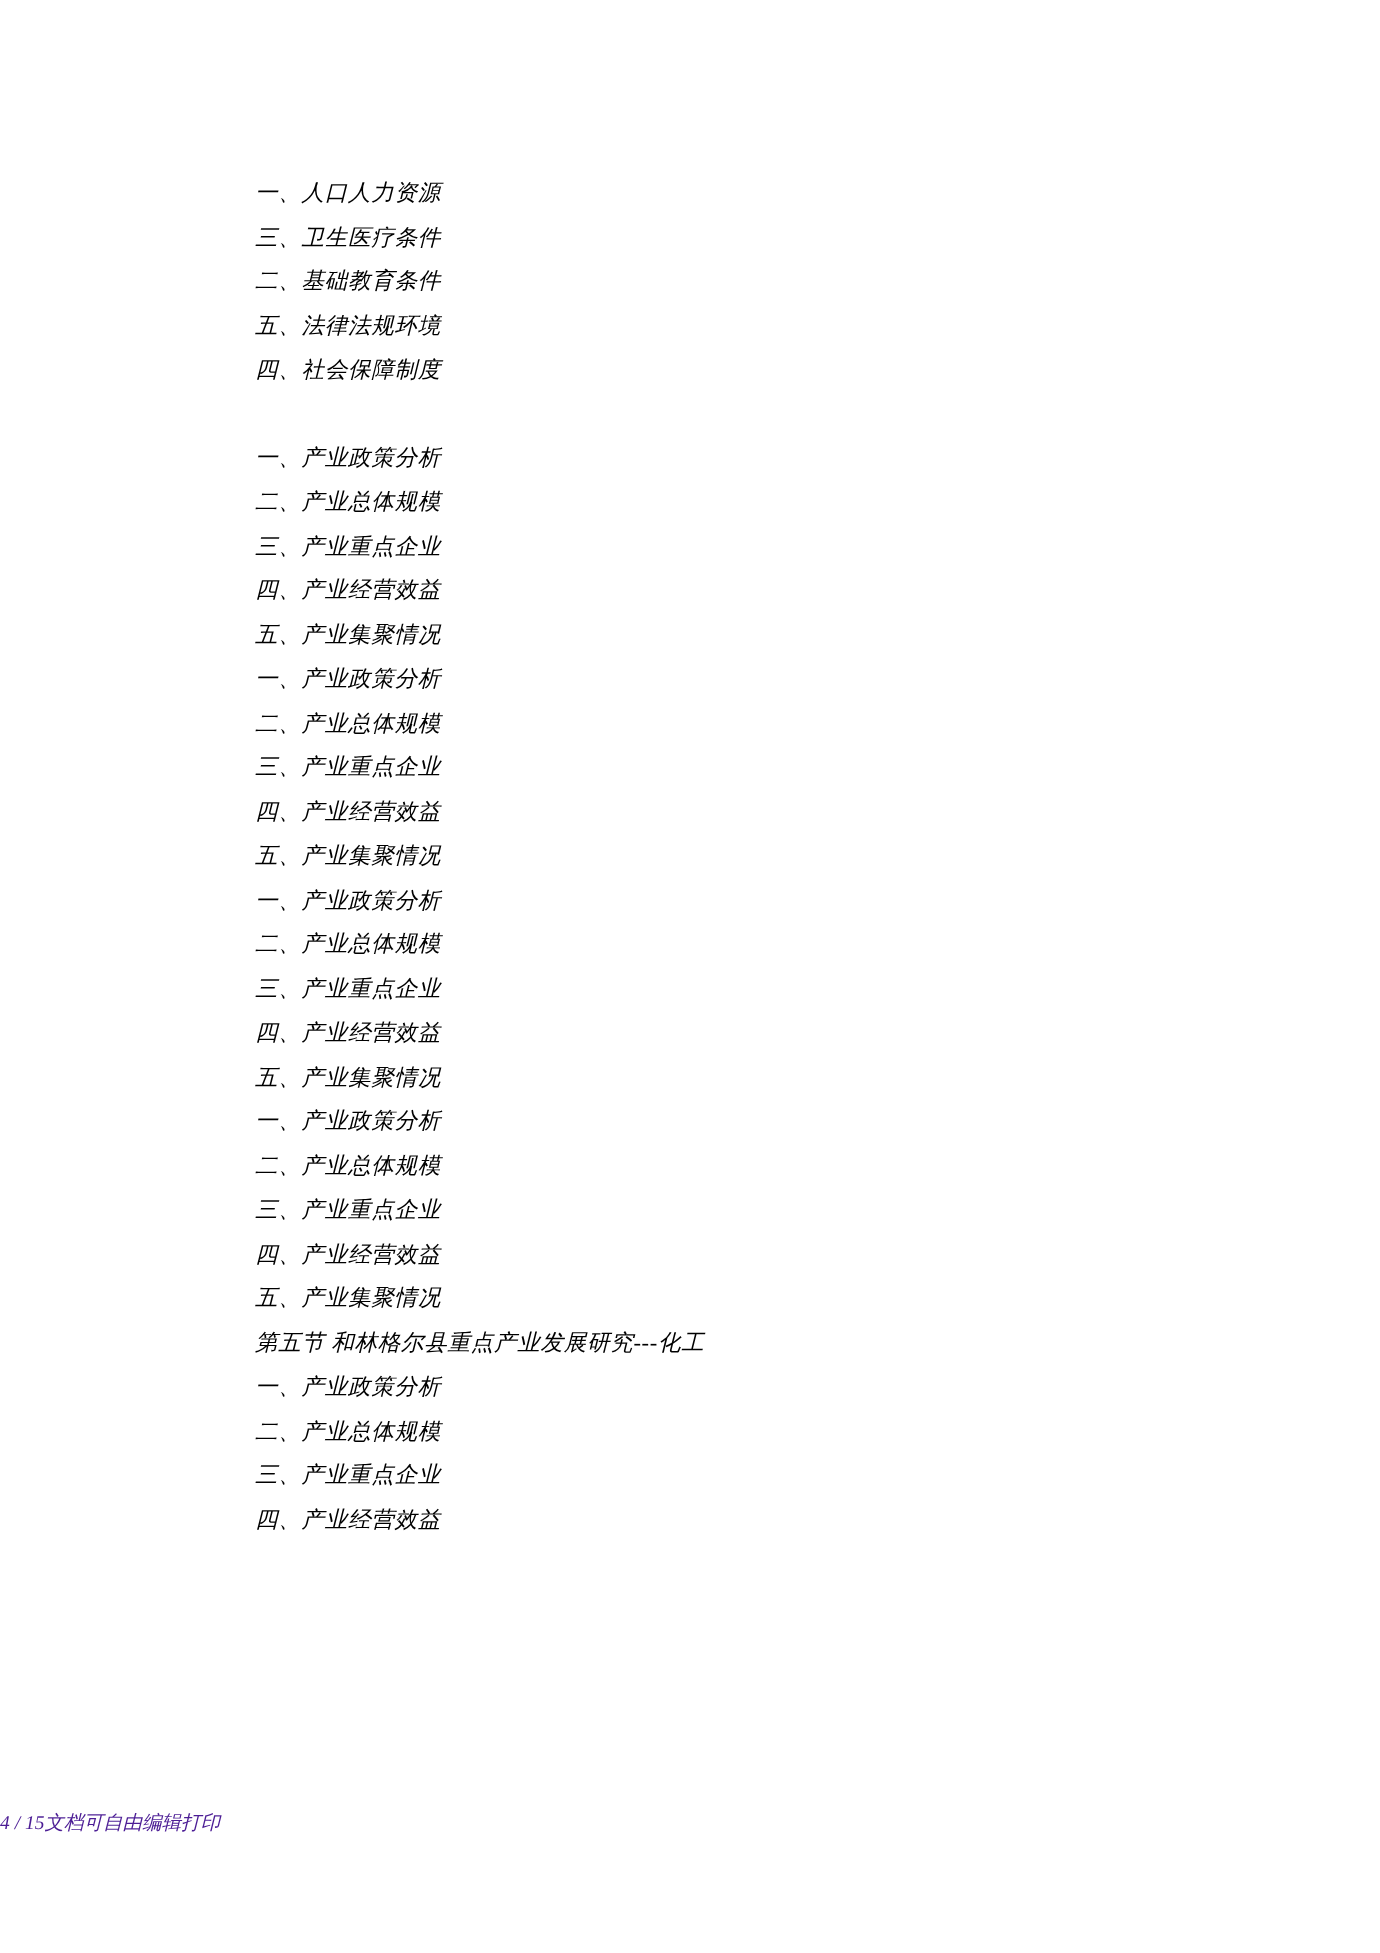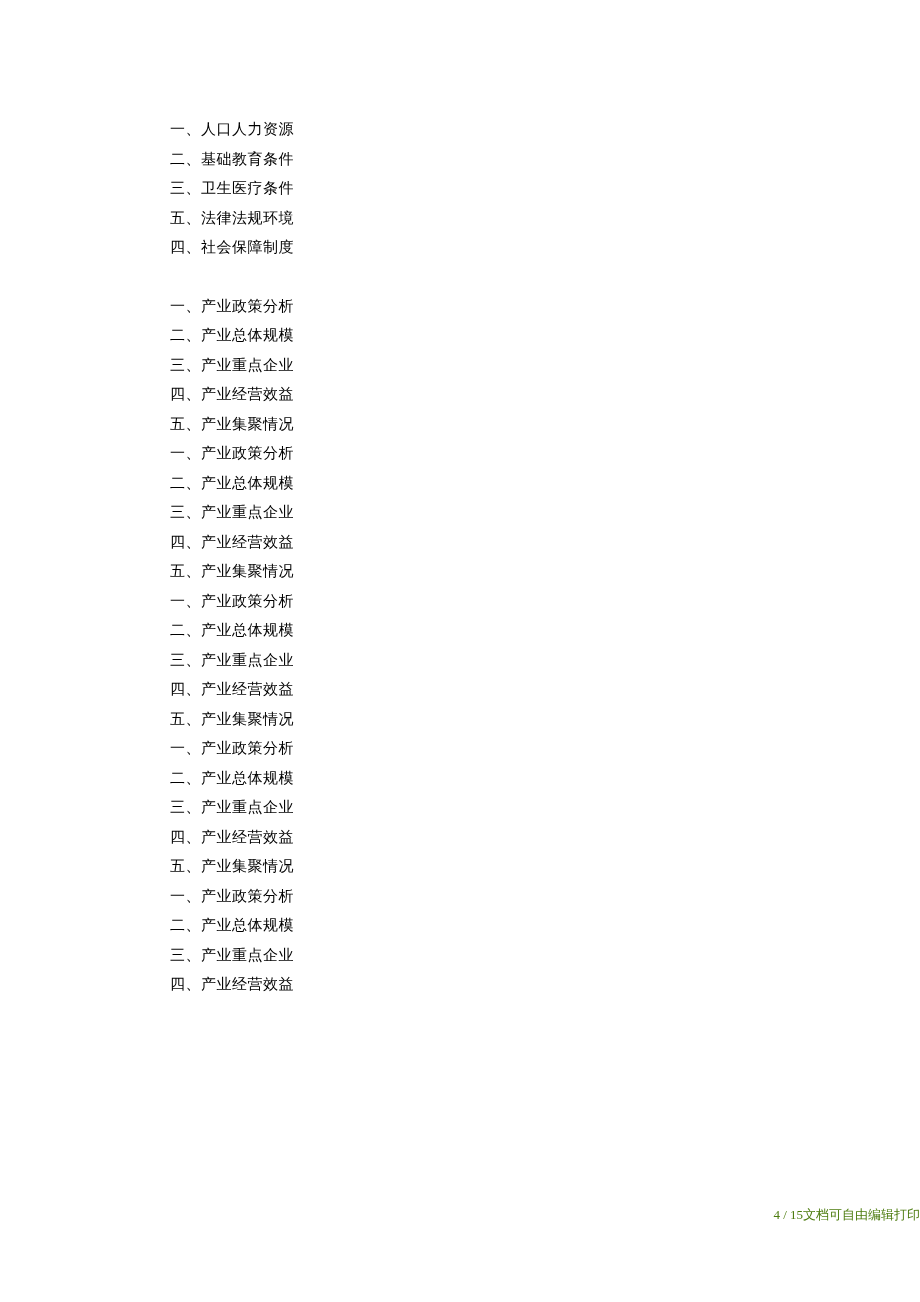--- a/index.html
+++ b/index.html
@@ -1,18 +1,19 @@
 <!DOCTYPE html>
 <html><head>
   <meta charset="utf-8">
   <style>
     * {
       margin: 0;
       padding: 0;
       box-sizing: border-box;
+      font-style: italic;
     }
     body {
       background: #ffffff;
       font-family: "SimSun", "宋体", serif;
       width: 920px;
       height: 1302px;
       position: relative;
     }
     .page-content {
       padding: 115px 170px 0 170px;
@@ -25,33 +26,33 @@
       white-space: nowrap;
     }
     .spacer {
       height: 29px;
     }
     .footer {
       position: absolute;
       bottom: 78px;
       left: 0;
       width: 100%;
-      text-align: right;
+      text-align: left;
       font-size: 13px;
-      color: #4d7c0f;
+      color: #4c1d95;
       font-family: "SimSun", "宋体", serif;
     }
   </style>
 </head>
 <body>
 
 <div class="page-content">
   <div class="line">一、人口人力资源</div>
+  <div class="line">三、卫生医疗条件</div>
   <div class="line">二、基础教育条件</div>
-  <div class="line">三、卫生医疗条件</div>
   <div class="line">五、法律法规环境</div>
   <div class="line">四、社会保障制度</div>
   <div class="spacer"></div>
   <div class="line">一、产业政策分析</div>
   <div class="line">二、产业总体规模</div>
   <div class="line">三、产业重点企业</div>
   <div class="line">四、产业经营效益</div>
   <div class="line">五、产业集聚情况</div>
   <div class="line">一、产业政策分析</div>
   <div class="line">二、产业总体规模</div>
@@ -61,20 +62,21 @@
   <div class="line">一、产业政策分析</div>
   <div class="line">二、产业总体规模</div>
   <div class="line">三、产业重点企业</div>
   <div class="line">四、产业经营效益</div>
   <div class="line">五、产业集聚情况</div>
   <div class="line">一、产业政策分析</div>
   <div class="line">二、产业总体规模</div>
   <div class="line">三、产业重点企业</div>
   <div class="line">四、产业经营效益</div>
   <div class="line">五、产业集聚情况</div>
+  <div class="line">第五节  和林格尔县重点产业发展研究---化工</div>
   <div class="line">一、产业政策分析</div>
   <div class="line">二、产业总体规模</div>
   <div class="line">三、产业重点企业</div>
   <div class="line">四、产业经营效益</div>
 </div>
 
 <div class="footer">
   <span>4</span><span> / </span><span>15</span><span>文档可自由编辑打印</span>
 </div>
 

